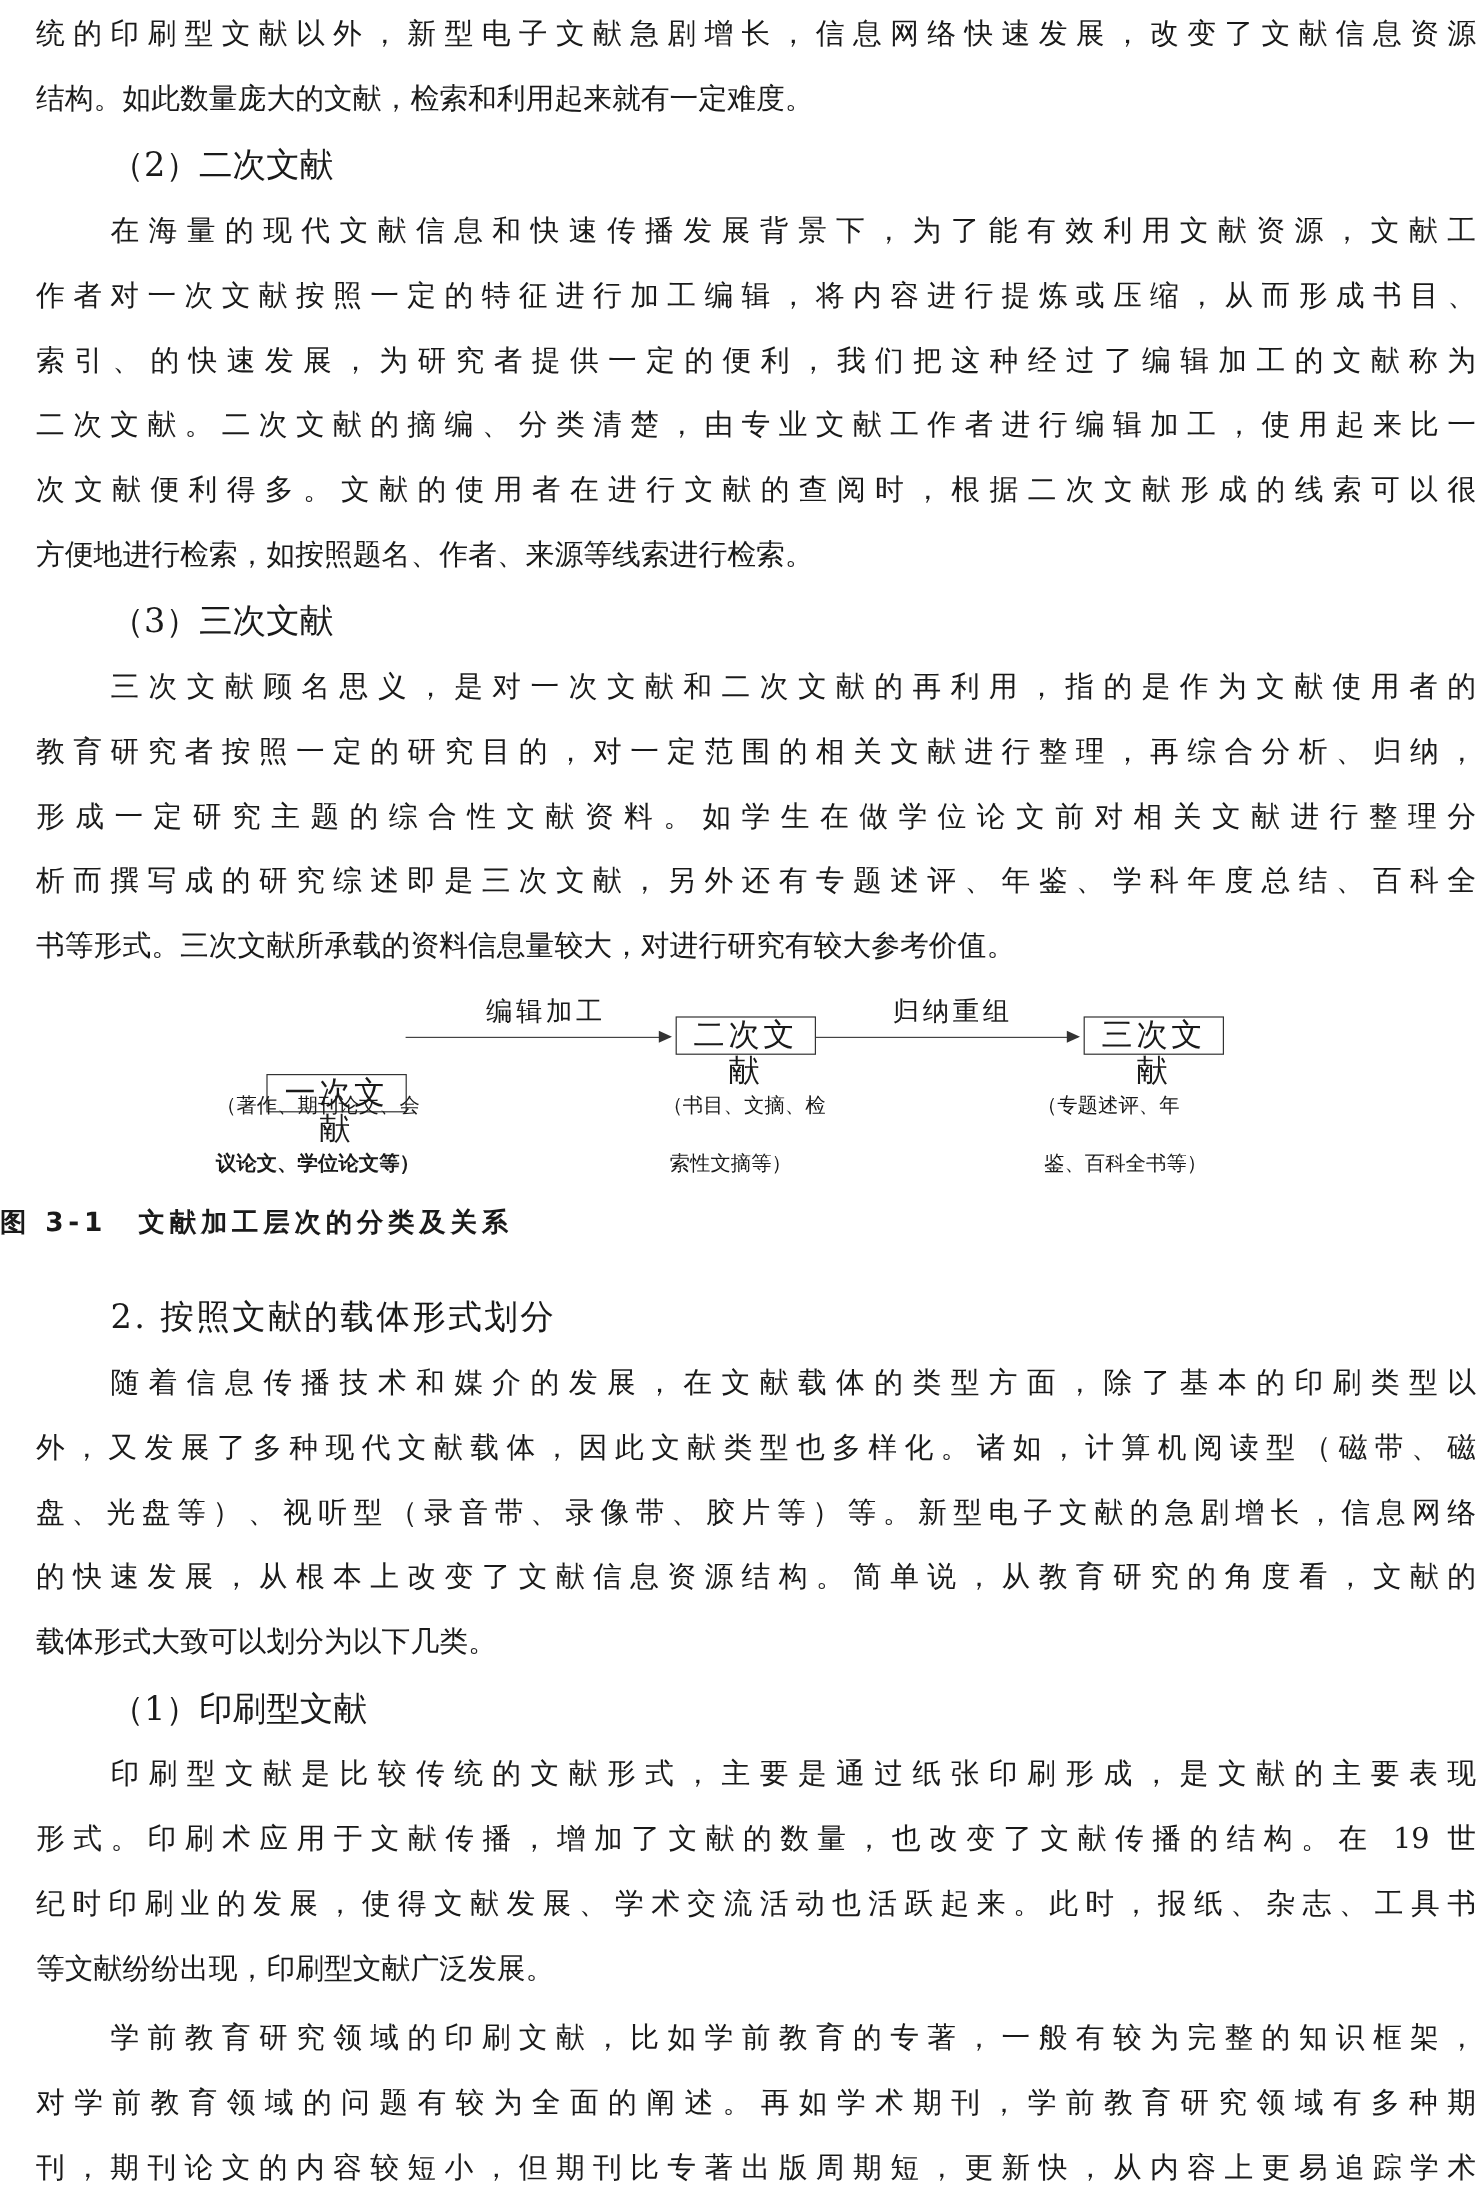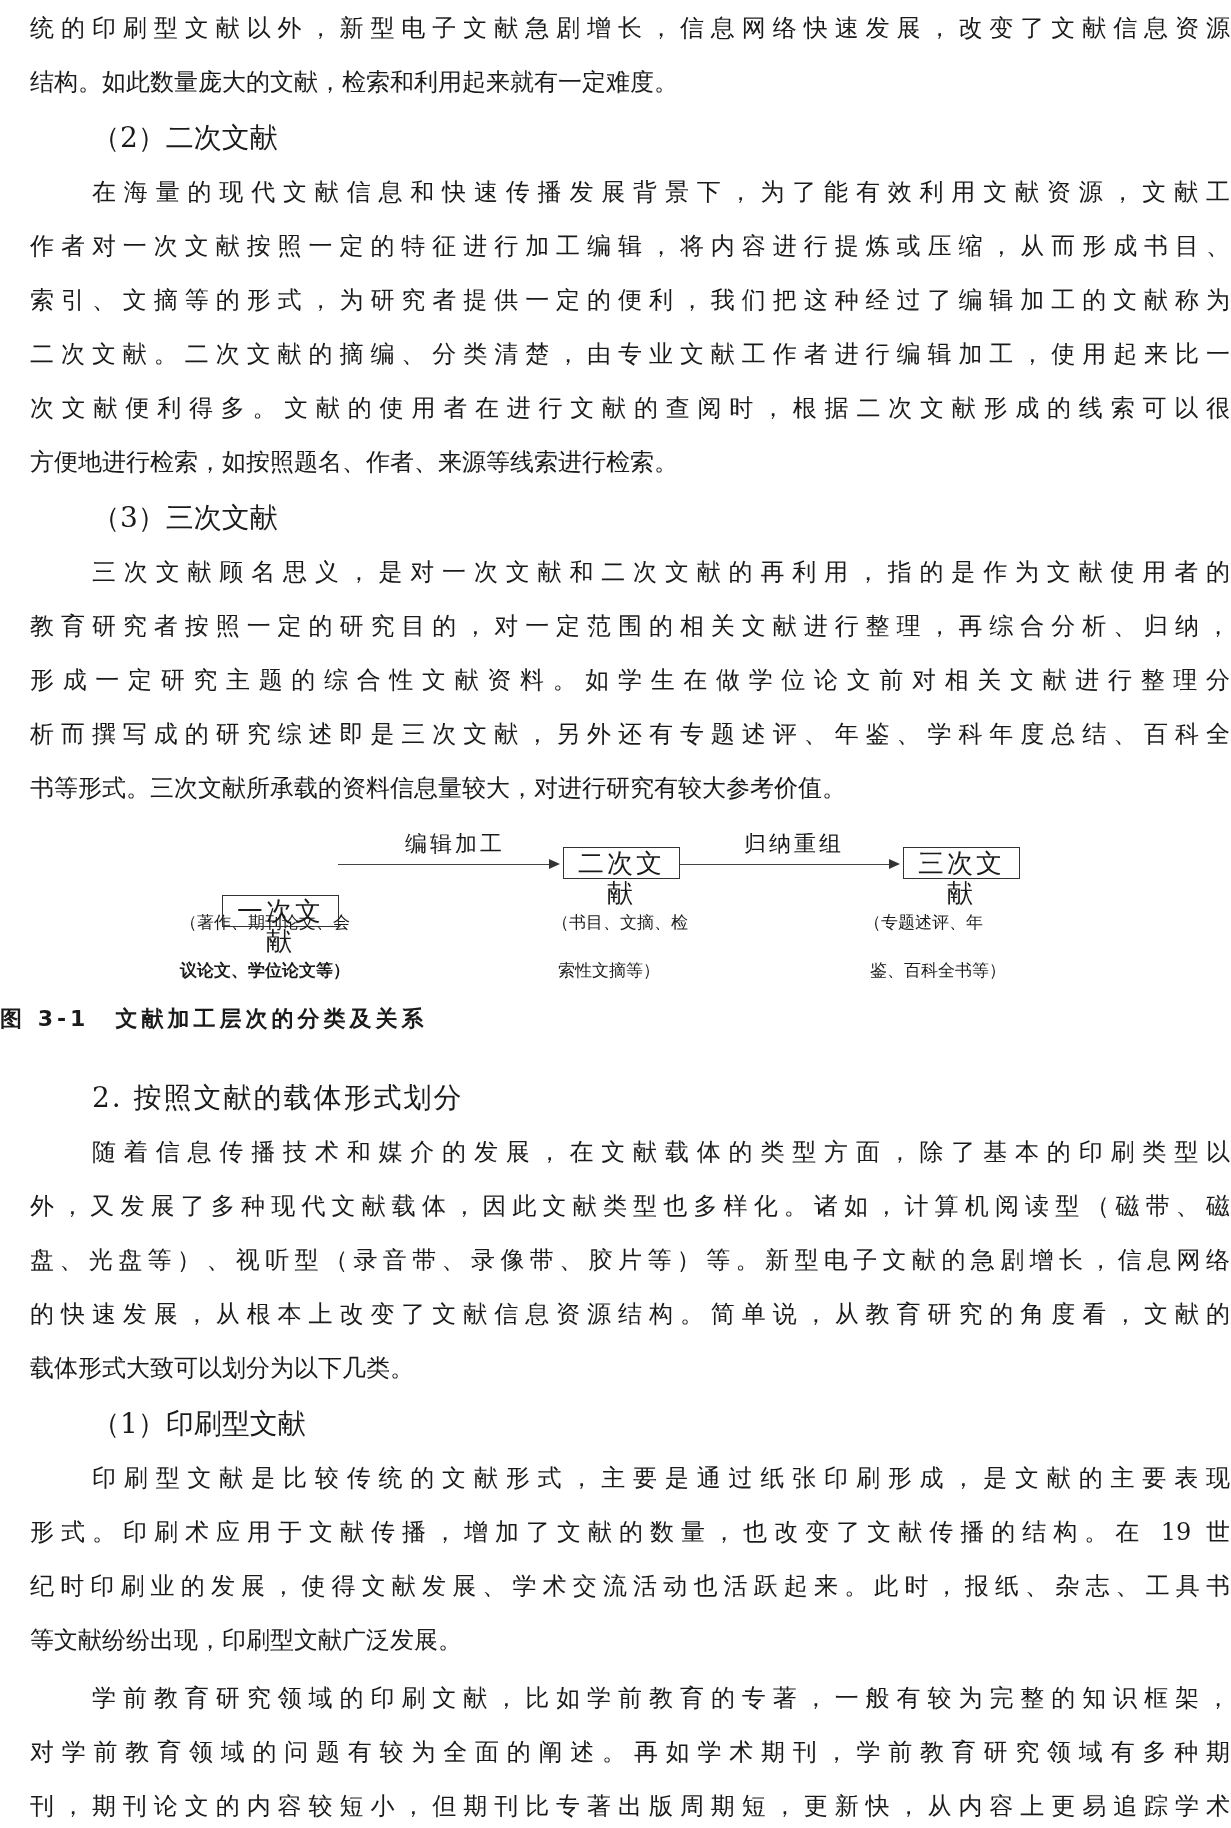--- a/index.html
+++ b/index.html
@@ -23,21 +23,21 @@
 </style>
 </head>
 <body>
 
 <div class="line" style="top:8px">统的印刷型文献以外，新型电子文献急剧增长，信息网络快速发展，改变了文献信息资源</div>
 <div class="line last" style="top:62px">结构。如此数量庞大的文献，检索和利用起来就有一定难度。</div>
 
 <div class="heading" style="top:118px">（2）二次文献</div>
 <div class="line indent" style="top:172px">在海量的现代文献信息和快速传播发展背景下，为了能有效利用文献资源，文献工</div>
 <div class="line" style="top:226px">作者对一次文献按照一定的特征进行加工编辑，将内容进行提炼或压缩，从而形成书目、</div>
-<div class="line" style="top:280px">索引、文摘等的形式，为研究者提供一定的便利，我们把这种经过了编辑加工的文献称为</div>
+<div class="line" style="top:280px">索引、的快速发展，为研究者提供一定的便利，我们把这种经过了编辑加工的文献称为</div>
 <div class="line" style="top:334px">二次文献。二次文献的摘编、分类清楚，由专业文献工作者进行编辑加工，使用起来比一</div>
 <div class="line" style="top:388px">次文献便利得多。文献的使用者在进行文献的查阅时，根据二次文献形成的线索可以很</div>
 <div class="line last" style="top:442px">方便地进行检索，如按照题名、作者、来源等线索进行检索。</div>
 
 <div class="heading" style="top:498px">（3）三次文献</div>
 <div class="line indent" style="top:552px">三次文献顾名思义，是对一次文献和二次文献的再利用，指的是作为文献使用者的</div>
 <div class="line" style="top:606px">教育研究者按照一定的研究目的，对一定范围的相关文献进行整理，再综合分析、归纳，</div>
 <div class="line" style="top:660px">形成一定研究主题的综合性文献资料。如学生在做学位论文前对相关文献进行整理分</div>
 <div class="line" style="top:714px">析而撰写成的研究综述即是三次文献，另外还有专题述评、年鉴、学科年度总结、百科全</div>
 <div class="line last" style="top:768px">书等形式。三次文献所承载的资料信息量较大，对进行研究有较大参考价值。</div>

